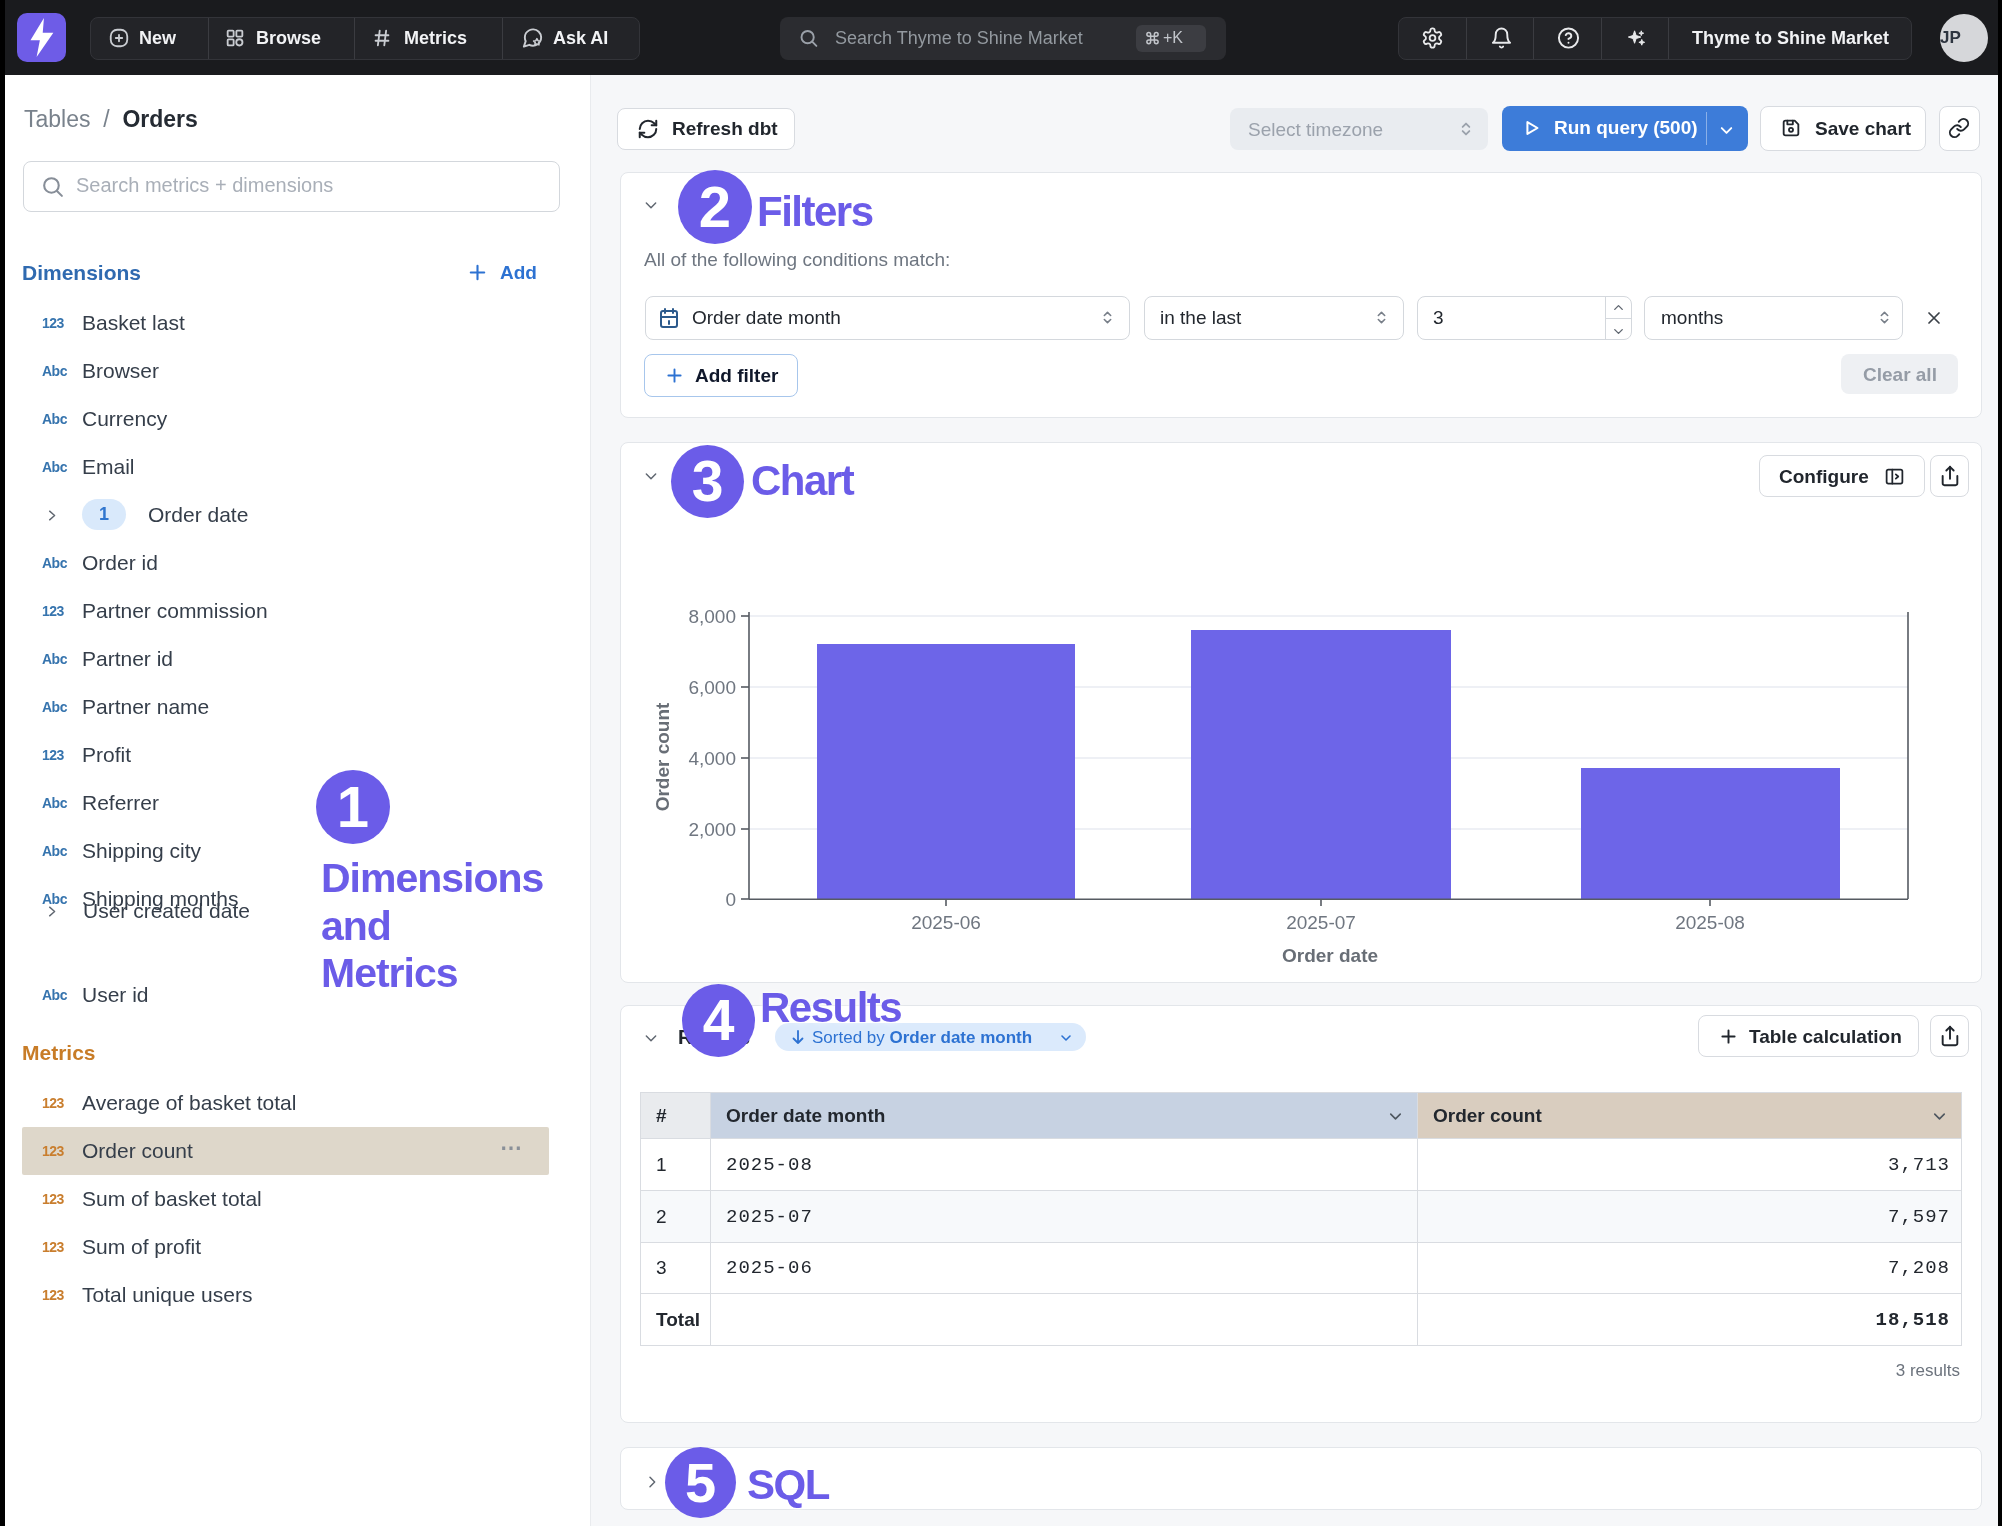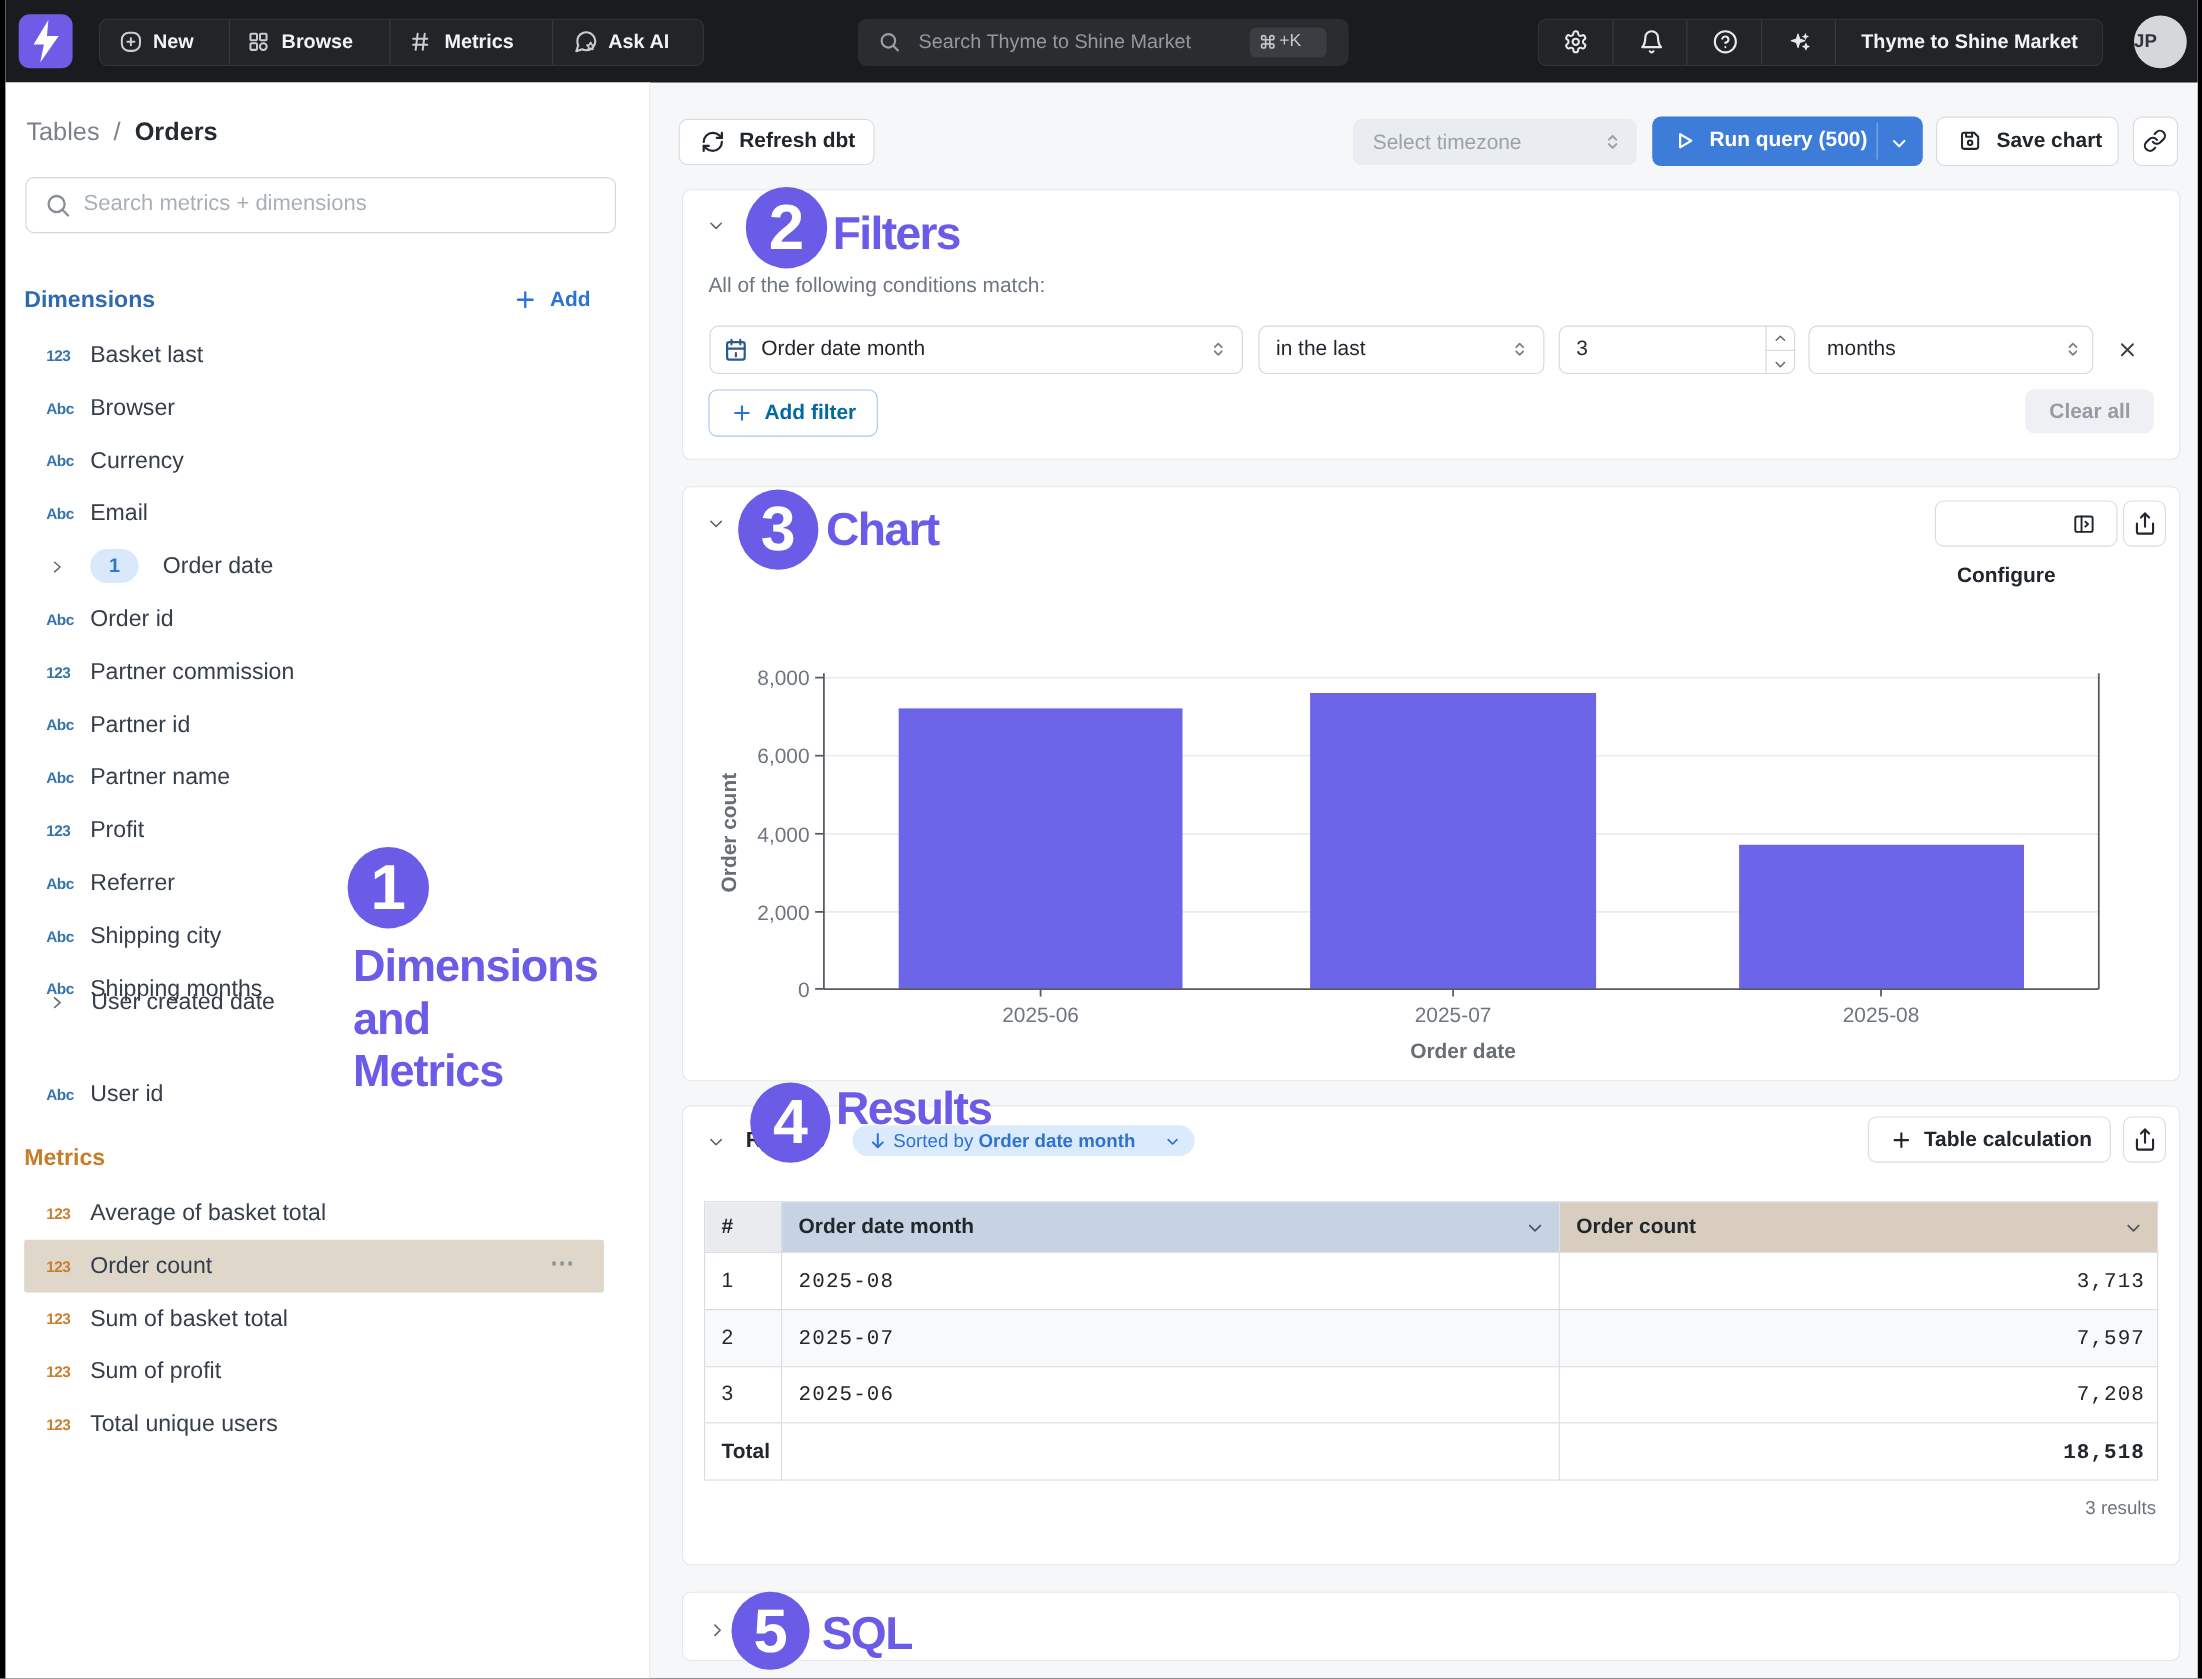--- a/index.html
+++ b/index.html
@@ -291,30 +291,30 @@
     <svg class="abs" style="left:1870px;top:308px;" width="19" height="19" viewBox="0 0 24 24" fill="none" stroke="#787f89" stroke-width="2" stroke-linecap="round" stroke-linejoin="round">
         <path d="M8 9.5 12 5.5 16 9.5M8 14.5 12 18.5 16 14.5"></path>
       </svg>
     <svg class="abs" style="left:1919px;top:308px;" width="20" height="20" viewBox="0 0 24 24" fill="none" stroke="#3b4148" stroke-width="2.1" stroke-linecap="round">
         <path d="M6 6l12 12M18 6L6 18"></path>
       </svg>
     <div class="abs" style="left:639px;top:354px;width:154px;height:43px;border:1.5px solid #a7c6ec;border-radius:8px;background:#fff;"></div>
     <svg class="abs" style="left:659px;top:365px;" width="21" height="21" viewBox="0 0 24 24" fill="none" stroke="#2d72d2" stroke-width="2.2" stroke-linecap="round">
         <path d="M12 5v14M5 12h14"></path>
       </svg>
-    <div class="abs" style="left:690px;top:365px;font-size:19px;font-weight:700;color:#0369a1;">Add filter</div>
+    <div class="abs" style="left:690px;top:365px;font-size:19px;font-weight:700;color:#0f172a;">Add filter</div>
     <div class="abs" style="left:1836px;top:354px;width:117px;height:40px;background:#eef0f3;border-radius:8px;"></div>
     <div class="abs" style="left:1858px;top:364px;font-size:19px;font-weight:700;color:#959ca6;">Clear all</div>
 
     <div class="card" style="left:615px;top:442px;width:1362px;height:541px;"></div>
     <svg class="abs" style="left:638px;top:468px;" width="16" height="16" viewBox="0 0 24 24">
         <path class="chev" d="M5 9l7 7 7-7"></path>
       </svg>
     <div class="btn" style="left:1754px;top:455px;width:166px;height:42px;"></div>
-    <div class="abs" style="left:1774px;top:466px;font-size:19px;font-weight:700;color:#21262d;margin-top:47px;">Configure</div>
+    <div class="abs" style="left:1774px;top:466px;font-size:19px;font-weight:700;color:#21262d;">Configure</div>
     <svg class="abs" style="left:1879px;top:466px;" width="21" height="21" viewBox="0 0 24 24" fill="none" stroke="#21262d" stroke-width="2" stroke-linecap="round" stroke-linejoin="round">
         <rect x="3" y="4" width="18" height="16" rx="2"></rect>
         <path d="M9.5 4v16"></path>
         <path d="M13.5 9.5l2.8 2.5-2.8 2.5"></path>
       </svg>
     <div class="btn" style="left:1925px;top:455px;width:39px;height:42px;"></div>
     <svg class="abs" style="left:1934px;top:465px;" width="22" height="22" viewBox="0 0 24 24" fill="none" stroke="#21262d" stroke-width="2.1" stroke-linecap="round" stroke-linejoin="round">
         <path d="M4 12v8a2 2 0 0 0 2 2h12a2 2 0 0 0 2-2v-8"></path>
         <path d="M16 6l-4-4-4 4"></path>
         <path d="M12 2v13"></path>

